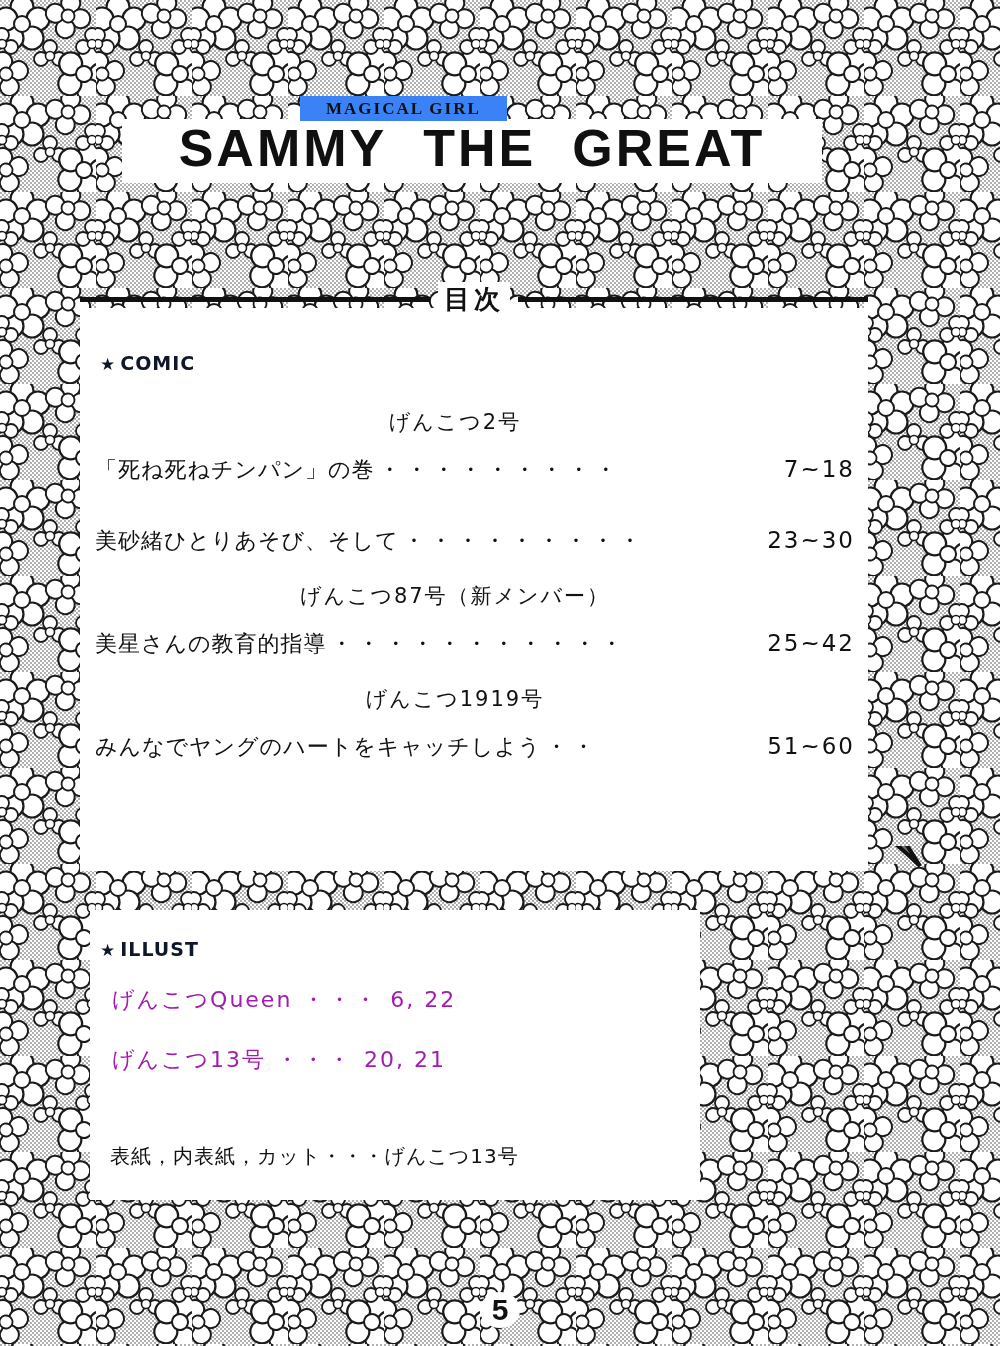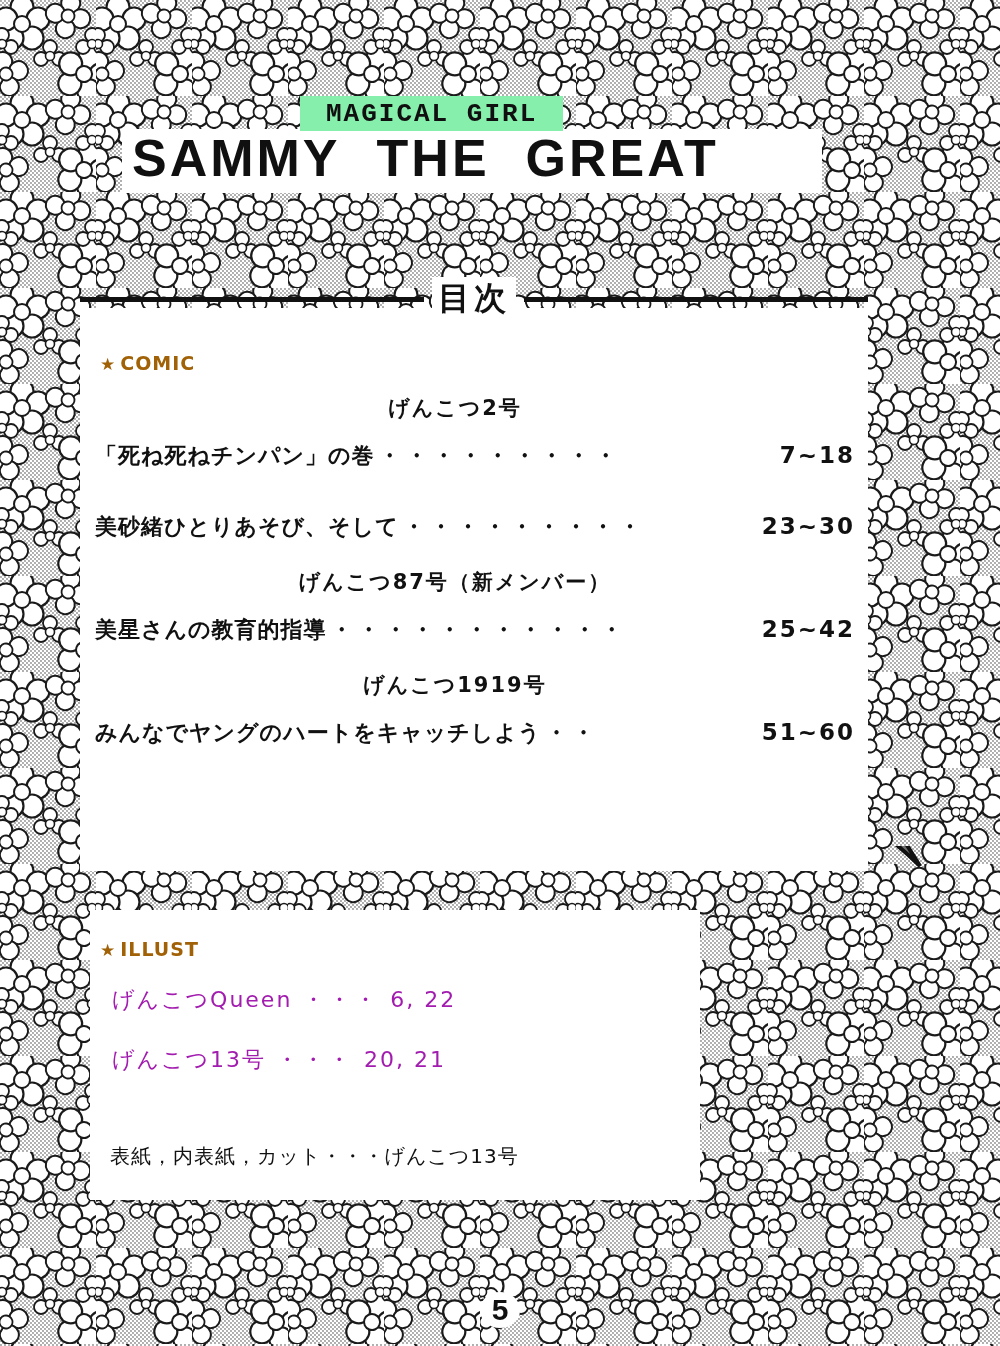--- a/index.html
+++ b/index.html
@@ -42,43 +42,43 @@
   
   .title-block {
     position: absolute;
     left: 122px;
     top: 96px;
     width: 700px;
     z-index: 3;
   }
   .title-upper {
     display: inline-block;
-    background: #86efac;
+    background: #3b82f6;
     padding: 4px 26px 2px 26px;
     margin-left: 178px;
-    font-family: Liberation Mono, monospace;
-    font-weight: bold;
-    font-size: 26px;
+    font-family: Liberation Serif, serif;
+    font-weight: bold;
+    font-size: 17px;
     letter-spacing: 2px;
     color: #101010;
     line-height: 1.1;
   }
   .title-main {
     display: block;
     background: #ffffff;
     padding: 2px 10px 8px 10px;
     margin-top: -2px;
     font-family: "Liberation Sans", sans-serif;
     font-weight: bold;
     font-size: 52px;
     letter-spacing: 3px;
     color: #101010;
     line-height: 1.05;
     white-space: nowrap;
-    text-align: left;
+    text-align: center;
   }
   .title-main .sp { display: inline-block; width: 36px; }
 
   
   .toc-heading {
     position: absolute;
     left: 80px;
     top: 282px;
     width: 788px;
     height: 34px;
@@ -92,21 +92,21 @@
     height: 5px;
     background: #111;
   }
   .toc-heading .rule.left  { margin-right: 8px; }
   .toc-heading .rule.right { margin-left: 8px; }
   .toc-heading .label {
     flex: 0 0 auto;
     background: #ffffff;
     font-family: "DejaVu Sans", sans-serif;
     font-weight: bold;
-    font-size: 32px;
+    font-size: 26px;
     letter-spacing: 4px;
     color: #111;
     padding: 0 6px;
   }
 
   
   .panel {
     position: absolute;
     background: #ffffff;
     z-index: 2;
@@ -123,35 +123,34 @@
     width: 610px;
     height: 290px;
   }
 
   .section-label {
     position: absolute;
     z-index: 4;
     font-family: "DejaVu Sans", sans-serif;
     font-weight: bold;
     font-size: 19px;
-    color: #a16207;
+    color: #0f172a;
     letter-spacing: 1px;
   }
   .section-label .star { font-size: 17px; margin-right: 4px; }
   .label-comic  { left: 100px; top: 352px; }
   .label-illust { left: 100px; top: 938px; }
 
   
   .entries {
     position: absolute;
     left: 95px;
-    top: 394px;
+    top: 408px;
     width: 760px;
     z-index: 4;
-    font-weight: bold;
   }
   .entry { margin-bottom: 26px; }
   .entry-issue {
     text-align: center;
     font-family: "DejaVu Sans", sans-serif;
     font-size: 21px;
     color: #111;
     letter-spacing: 2px;
     margin-left: -40px;
     margin-bottom: 4px;

